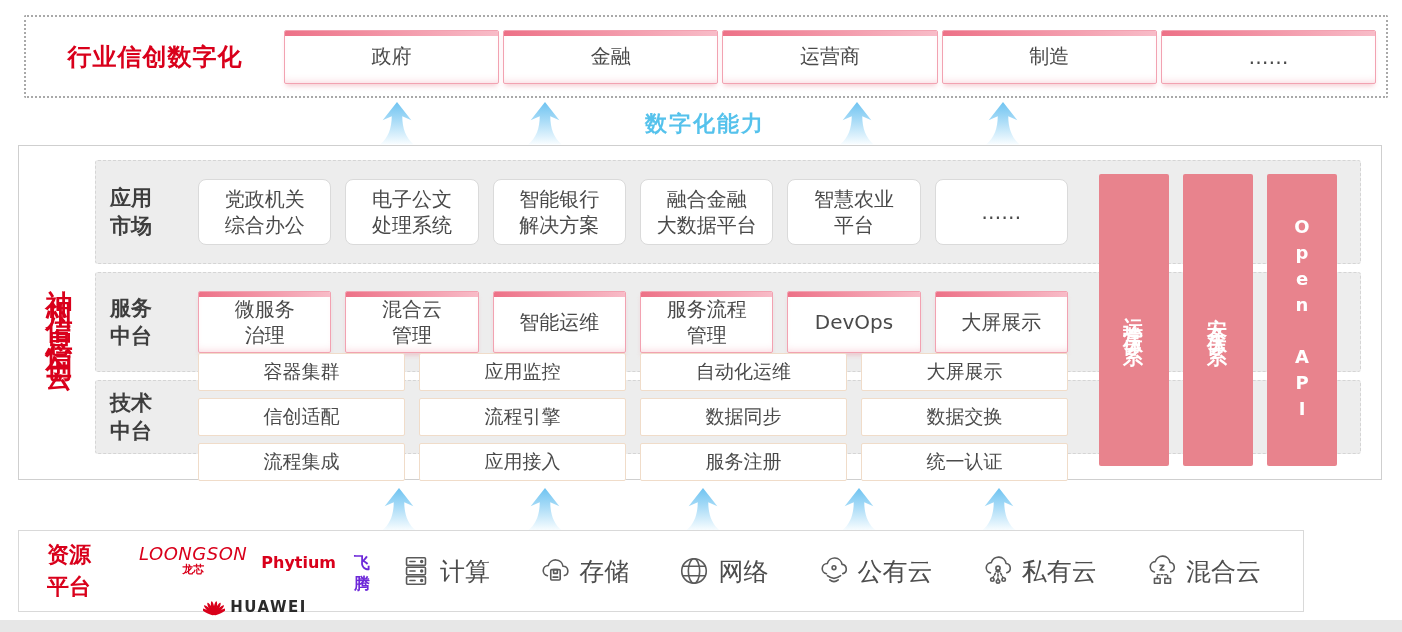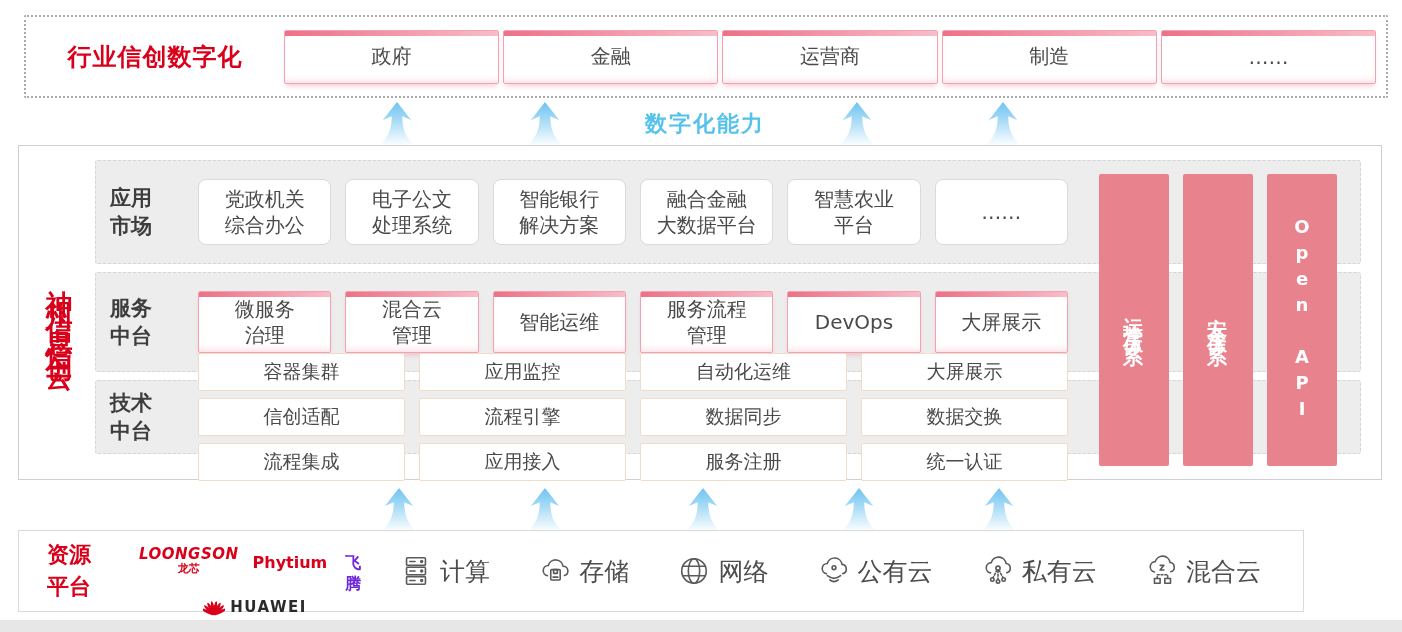--- a/index.html
+++ b/index.html
@@ -58,21 +58,21 @@
   .pillar-1{left:1080px;} .pillar-2{left:1164px;} .pillar-3{left:1248px;}
 
   
   .bottom-band{position:absolute;left:18px;top:530px;width:1286px;height:82px;
     border:1px solid #d9d9d9;box-sizing:border-box;display:flex;align-items:center;}
   .res-title{margin-left:28px;width:92px;font-size:22px;font-weight:bold;color:#d9001b;line-height:1.45;flex:none;}
   .res-title span{display:block;}
   .vendor-block{width:232px;flex:none;display:flex;flex-direction:column;align-items:center;gap:3px;}
   .vendor-row{display:flex;align-items:center;gap:14px;}
   .loongson{display:flex;flex-direction:column;align-items:center;line-height:1;}
-  .loongson .en{color:#d9001b;font-weight:bold;font-style:italic;font-size:15px;letter-spacing:.5px;}
+  .loongson .en{color:#d9001b;font-weight:normal;font-style:italic;font-size:18px;letter-spacing:.5px;}
   .loongson .cn{color:#d9001b;font-size:11px;font-weight:bold;margin-top:1px;}
   .phytium{display:flex;align-items:baseline;gap:18px;}
   .phytium .en{color:#d9001b;font-weight:bold;font-size:16px;}
   .phytium .cn{color:#6d28d9;font-weight:bold;font-size:16px;margin-top:27px;}
   .huawei{display:flex;align-items:center;gap:5px;}
   .huawei .hw-name{color:#2b2b2b;font-weight:bold;font-size:15px;letter-spacing:1.5px;}
   .res-items{flex:1;display:flex;justify-content:space-between;margin:0 42px 0 28px;}
   .res-item{display:flex;align-items:center;gap:7px;}
   .res-item .label{font-size:25px;color:#4d4d4d;}
   .line-icon{stroke:#5a5a5a;fill:none;stroke-width:1.7;stroke-linecap:round;stroke-linejoin:round;}

